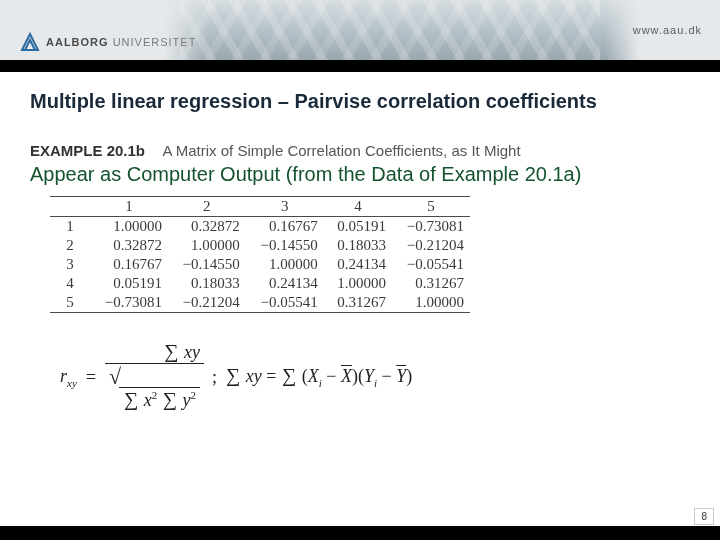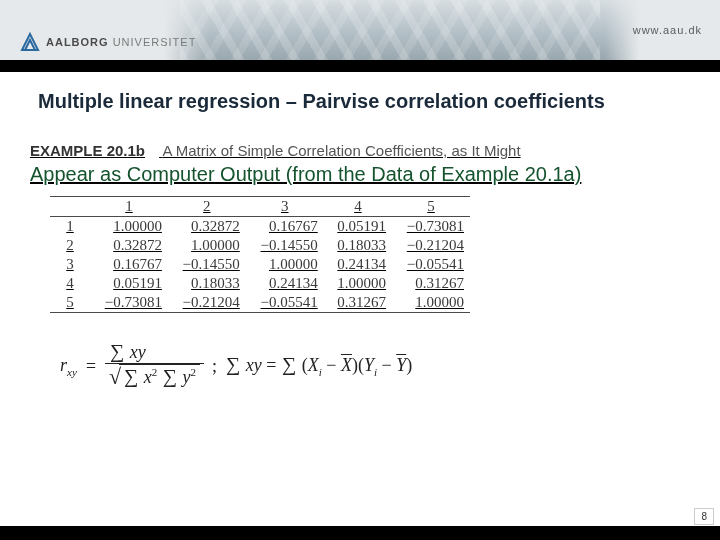--- a/index.html
+++ b/index.html
@@ -63,28 +63,27 @@
     font-size: 11px;
     letter-spacing: 1px;
     color: #5b5b5b;
   }
   .blackbar {
     height: 12px;
     width: 720px;
     background: #000;
   }
   .title {
-    padding: 18px 30px 0 38px;
+    padding: 18px 30px 0 30px;
     font-size: 20px;
     font-weight: bold;
     color: #1a2a3a;
   }
   .example-block {
     margin: 28px 30px 0 30px;
-    text-decoration: underline;
   }
   .ex-heading {
     font-family: Helvetica, Arial, sans-serif;
     font-size: 15px;
     color: #555;
     line-height: 1.35;
     padding-bottom: 2px;
   }
   .ex-heading .lbl {
     color: #333;
@@ -136,21 +135,21 @@
     font-size: 18px;
     color: #222;
     display: flex;
     align-items: center;
     gap: 8px;
     white-space: nowrap;
   }
   .frac {
     display: inline-flex;
     flex-direction: column;
-    align-items: flex-start;
+    align-items: flex-end;
     font-style: italic;
   }
   .frac .num, .frac .den {
     padding: 0 4px;
     line-height: 1.1;
   }
   .frac .bar {
     width: 100%;
     border-top: 1px solid #222;
   }
@@ -161,20 +160,21 @@
   .sqrt .radical {
     font-style: normal;
     font-size: 22px;
     margin-right: -2px;
     line-height: 1;
     padding-top: 2px;
   }
   .sqrt .radicand {
     border-top: 1px solid #222;
     padding: 1px 4px 0 4px;
+    margin-top: 23px;
   }
   .overline {
     text-decoration: overline;
     font-style: italic;
   }
   .upright {
     font-style: normal;
   }
   .sub {
     font-size: 11px;

